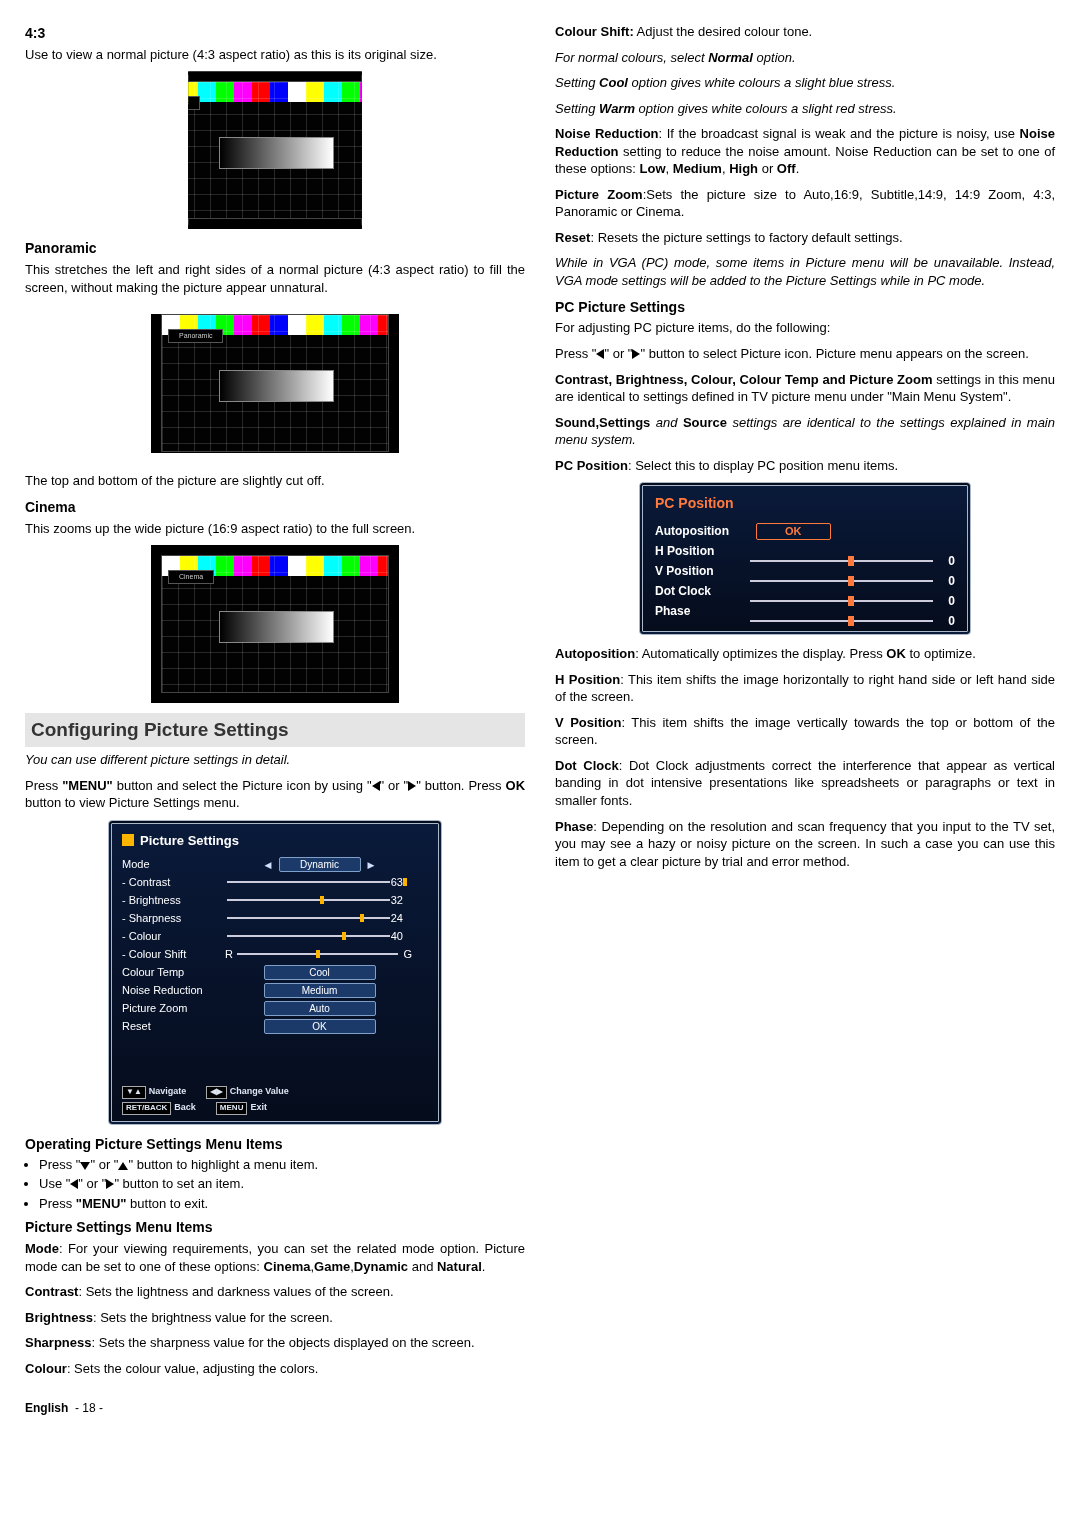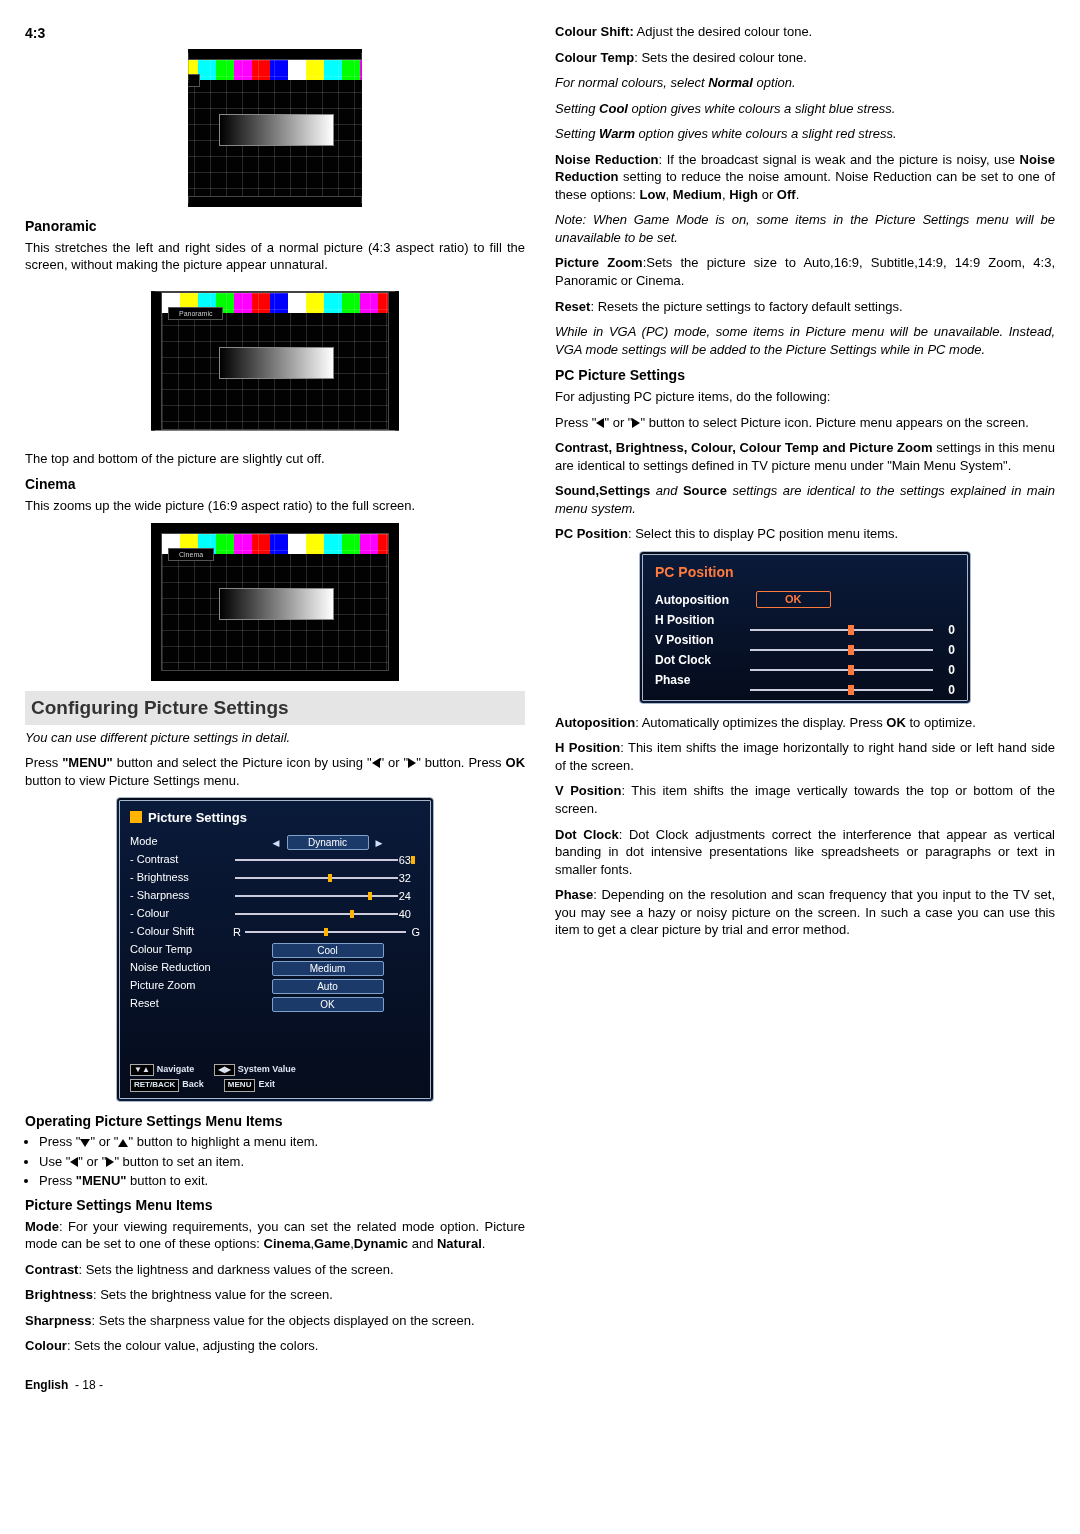--- a/index.html
+++ b/index.html
@@ -79,21 +79,21 @@
   }
 
   
   .osd {
     width: 290px;
     background: linear-gradient(#0a1a3a,#050c1c);
     color: #fff;
     margin: 8px auto 10px auto;
     border: 4px double #a9b7c9;
     border-radius: 4px;
-    padding: 8px 10px 6px 10px;
+    padding: 8px 26px 6px 10px;
     font-size: 11px;
   }
   .osd .title {
     font-weight: bold; font-size: 13px; color:#fff; margin-bottom:6px;
   }
   .osd .title .ic{
     display:inline-block;width:12px;height:12px;background:#ffb400;margin-right:6px;vertical-align:-1px;
   }
   .osd .row { display:flex; align-items:center; height:18px; }
   .osd .row .lab { width:105px; }
@@ -148,20 +148,21 @@
   ul.bul li{margin:2px 0;}
 </style>
 </head>
 <body>
 
 <div class="columns">
 
   <div class="col">
 
     <div class="h-small">4:3</div>
+    <p class="justify">Use to view a normal picture (4:3 aspect ratio) as this is its original size.</p>
 
     <div class="testpattern tp-crop-h">
       <div class="tp-inner">
           <div class="tp-grid"></div>
           <div class="tp-mid"></div>
         <div class="tp-label">4:3</div>
       </div>
     </div>
 
     <div class="h-small">Panoramic</div>
@@ -273,21 +274,21 @@
           <div class="row">
             <div class="lab">Reset</div>
             <div class="val" style="text-align:center">
               <span class="pill">OK</span>
             </div>
           </div>
         </div>
 
       <div class="help">
         <span><span class="kbox">▼▲</span><span>Navigate</span></span>
-        <span><span class="kbox">◀▶</span><span>System Value</span></span>
+        <span><span class="kbox">◀▶</span><span>Change Value</span></span>
       </div>
       <div class="help" style="margin-top:2px">
         <span><span class="kbox">RET/BACK</span><span>Back</span></span>
         <span><span class="kbox">MENU</span><span>Exit</span></span>
       </div>
     </div>
 
     <div class="h-small">Operating Picture Settings Menu Items</div>
     <ul class="bul">
       <li><span>Press "</span><span class="tri-d"></span><span>" or "</span><span class="tri-u"></span><span>" button to highlight a menu item.</span></li>
@@ -298,26 +299,24 @@
     <div class="h-small">Picture Settings Menu Items</div>
     <p class="justify"><span class="b">Mode</span><span>: For your viewing requirements, you can set the related mode option. Picture mode can be set to one of these options: </span><span class="b">Cinema</span><span>,</span><span class="b">Game</span><span>,</span><span class="b">Dynamic</span><span> and </span><span class="b">Natural</span><span>.</span></p>
     <p><span class="b">Contrast</span><span>: Sets the lightness and darkness values of the screen.</span></p>
     <p><span class="b">Brightness</span><span>: Sets the brightness value for the screen.</span></p>
     <p class="justify"><span class="b">Sharpness</span><span>: Sets the sharpness value for the objects displayed on the screen.</span></p>
     <p><span class="b">Colour</span><span>: Sets the colour value, adjusting the colors.</span></p>
   </div>
 
   <div class="col">
     <p><span class="b">Colour Shift:</span><span> Adjust the desired colour tone.</span></p>
-    <p><span class="b">Colour Temp</span><span>: Sets the desired colour tone.</span></p>
     <p class="italic"><span>For normal colours, select </span><span class="b">Normal</span><span> option.</span></p>
     <p class="italic"><span>Setting </span><span class="b">Cool</span><span> option gives white colours a slight blue stress.</span></p>
     <p class="italic"><span>Setting </span><span class="b">Warm</span><span> option gives white colours a slight red stress.</span></p>
     <p class="justify"><span class="b">Noise Reduction</span><span>: If the broadcast signal is weak and the picture is noisy, use </span><span class="b">Noise Reduction</span><span> setting to reduce the noise amount. Noise Reduction can be set to one of these options: </span><span class="b">Low</span><span>, </span><span class="b">Medium</span><span>, </span><span class="b">High</span><span> or </span><span class="b">Off</span><span>.</span></p>
-    <p class="italic justify">Note: When Game Mode is on, some items in the Picture Settings menu will be unavailable to be set.</p>
     <p class="justify"><span class="b">Picture Zoom</span><span>:Sets the picture size to Auto,16:9, Subtitle,14:9, 14:9 Zoom, 4:3, Panoramic or Cinema.</span></p>
     <p><span class="b">Reset</span><span>: Resets the picture settings to factory default settings.</span></p>
     <p class="italic justify">While in VGA (PC) mode, some items in Picture menu will be unavailable. Instead, VGA mode settings will be added to the Picture Settings while in PC mode.</p>
 
     <div class="h-small">PC Picture Settings</div>
     <p>For adjusting PC picture items, do the following:</p>
     <p class="justify"><span>Press "</span><span class="tri-l"></span><span>" or "</span><span class="tri-r"></span><span>" button to select Picture icon. Picture menu appears on the screen.</span></p>
     <p class="justify"><span class="b">Contrast, Brightness, Colour, Colour Temp and Picture Zoom</span><span> settings in this menu are identical to settings defined in TV picture menu under "Main Menu System".</span></p>
     <p class="italic justify"><span class="b" style="font-style:normal">Sound,Settings </span><span>and </span><span class="b" style="font-style:normal">Source </span><span>settings are identical to the settings explained in main menu system.</span></p>
     <p><span class="b">PC Position</span><span>: Select this to display PC position menu items.</span></p>

